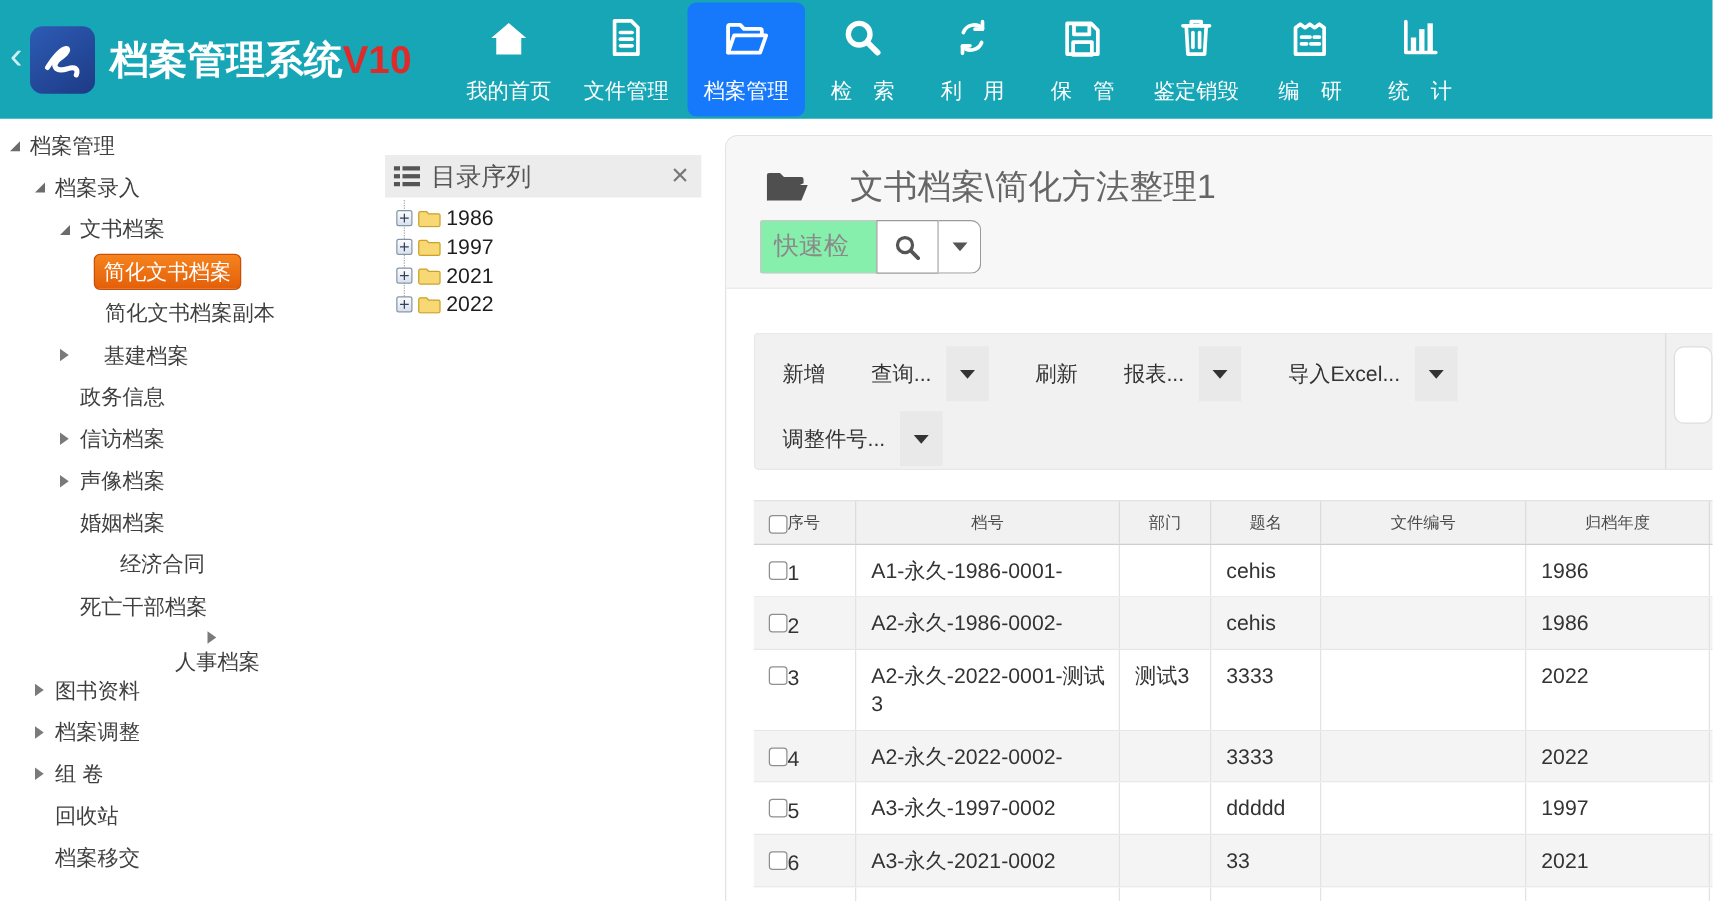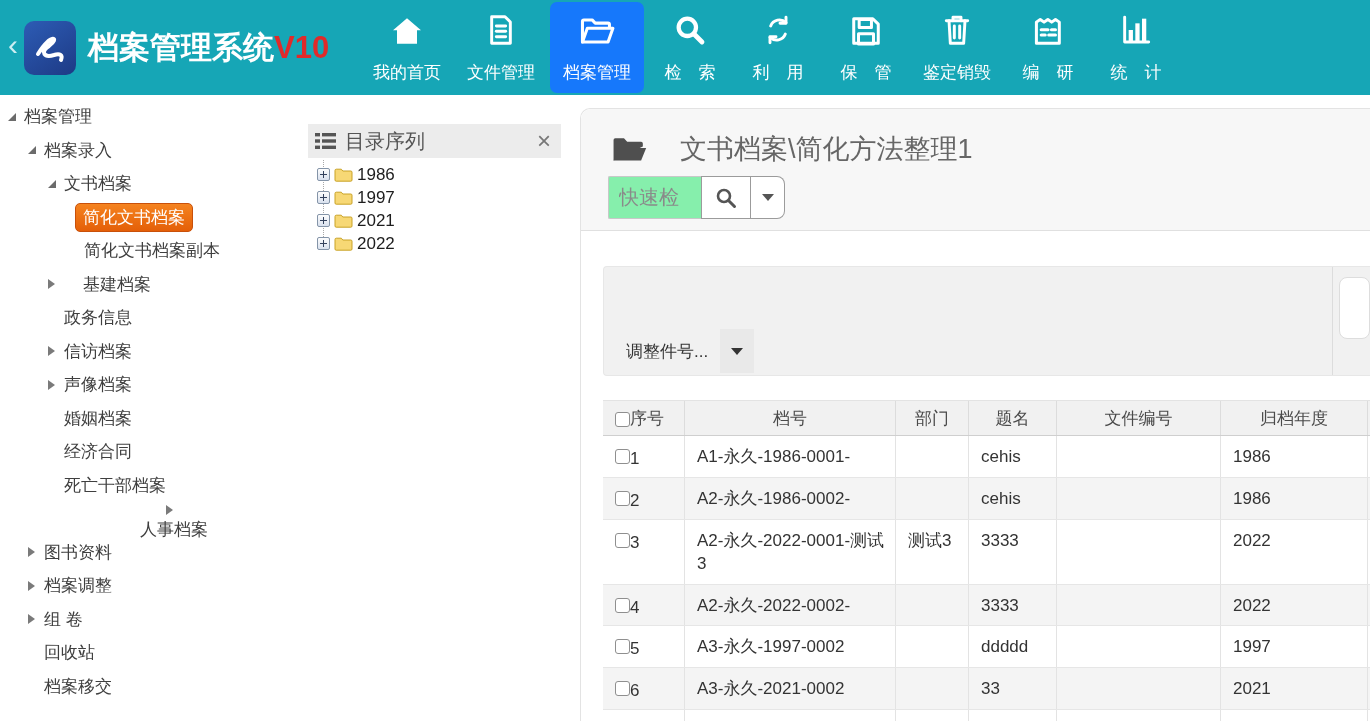--- a/index.html
+++ b/index.html
@@ -87,21 +87,21 @@
   .tb-caret { width:34px; height:44px; margin-left:12px; background:#e9e9e9;
     display:flex; align-items:center; justify-content:center; cursor:pointer; }
   .tb-caret i { width:0; height:0; border-left:6px solid transparent;
     border-right:6px solid transparent; border-top:7px solid #333; }
 
   
   .tbl { position:absolute; left:22px; top:291px; right:0; }
   .tgrid { display:grid; grid-template-columns:82px 211px 73px 88px 164px 147px 1fr; }
   .thead { background:#f1f1f1; border-top:1px solid #e3e3e3; border-bottom:1px solid #cfcfcf; }
   .thead .tc { height:34px; display:flex; align-items:center; justify-content:center;
-    font-size:17px; color:#4a4a4a; border-right:1px solid #dcdcdc; }
+    font-size:13px; color:#4a4a4a; border-right:1px solid #dcdcdc; }
   .thead .tc:first-child { justify-content:flex-start; padding-left:12px; }
   .thead .tc:last-child { border-right:none; }
   .trow { border-bottom:1px solid #e6e6e6; background:#fff; min-height:41px; cursor:pointer; }
   .trow.alt { background:#f4f4f4; }
   .trow.tall { min-height:65px; }
   .trow.partial { min-height:41px; }
   .td { font-size:17px; color:#333; padding:9px 8px 6px 12px; border-right:1px solid #e3e3e3;
     line-height:1.4; word-break:break-all; }
   .td:last-child { border-right:none; }
   .td.numcell { display:flex; align-items:flex-start; padding-top:11px; }
@@ -252,21 +252,21 @@
       <span class="tree-lbl">信访档案</span>
     </div>
     <div class="tree-row" style="padding-left: 48px;">
       <span class="tw collapsed"></span>
       <span class="tree-lbl">声像档案</span>
     </div>
     <div class="tree-row" style="padding-left: 48px;">
       <span class="tw"></span>
       <span class="tree-lbl">婚姻档案</span>
     </div>
-    <div class="tree-row" style="padding-left: 48px;">
+    <div class="tree-row" style="padding-left: 48px; margin-left: 32px;">
       <span class="tw"></span>
       <span class="tree-lbl">经济合同</span>
     </div>
     <div class="tree-row" style="padding-left: 48px;">
       <span class="tw"></span>
       <span class="tree-lbl">死亡干部档案</span>
     </div>
     <div class="tree-row" style="padding-left: 48px; flex-direction: column;">
       <span class="tw collapsed"></span>
       <span class="tree-lbl">人事档案</span>
@@ -365,20 +365,42 @@
           <line x1="13.5" y1="13.5" x2="19.5" y2="19.5" stroke="#555" stroke-width="3" stroke-linecap="round"></line>
         </svg>
       </span>
       <span class="qs-caret">
         <i class="caret-down"></i>
       </span>
     </div>
   </div>
 
   <div class="toolbar">
+    <div class="tb-row r1">
+        <button class="tb-btn">新增</button>
+        <div class="tb-split">
+          <button class="tb-btn">查询...</button>
+          <span class="tb-caret">
+            <i></i>
+          </span>
+        </div>
+        <button class="tb-btn">刷新</button>
+        <div class="tb-split">
+          <button class="tb-btn">报表...</button>
+          <span class="tb-caret">
+            <i></i>
+          </span>
+        </div>
+        <div class="tb-split">
+          <button class="tb-btn">导入Excel...</button>
+          <span class="tb-caret">
+            <i></i>
+          </span>
+        </div>
+      </div>
     <div class="tb-row r2">
         <div class="tb-split">
           <button class="tb-btn">调整件号...</button>
           <span class="tb-caret">
             <i></i>
           </span>
         </div>
       </div>
     <div class="tb-divider"></div>
     <div class="tb-extra"></div>

